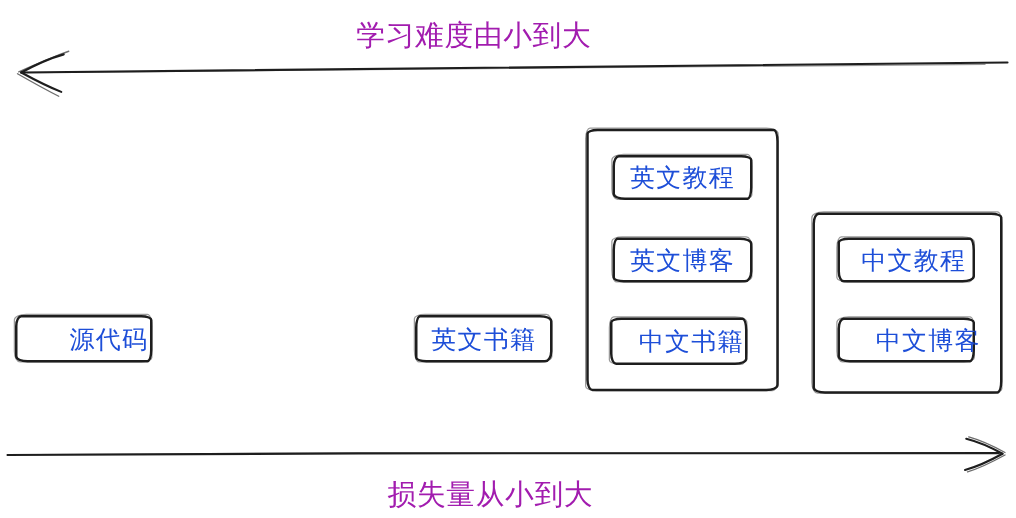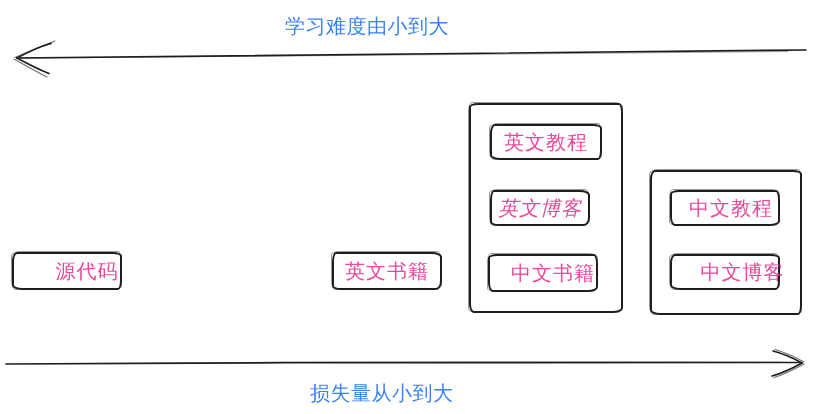--- a/index.html
+++ b/index.html
@@ -19,23 +19,23 @@
   .arrows {
     position: absolute;
     inset: 0;
     width: 813px;
     height: 414px;
     color: var(--stroke);
     pointer-events: none;
   }
   .arrow-label {
     position: absolute;
-    font-size: 20px;
+    font-size: 23px;
     letter-spacing: 0.5px;
-    color: #3b82f6;
+    color: #a21caf;
     white-space: nowrap;
   }
   .top-label    { left: 285px; top: 13px; }
   .bottom-label { left: 310px; top: 380px; }
 
   
   .sbox, .gbox {
     position: absolute;
     background: transparent;
     border: 2px solid var(--stroke);
@@ -51,34 +51,34 @@
     pointer-events: none;
   }
   .r1 { border-radius: 5px 9px 4px 10px / 9px 4px 10px 5px; }
   .r1::before { border-radius: 10px 4px 9px 5px / 5px 10px 4px 9px; }
   .r2 { border-radius: 9px 4px 10px 5px / 4px 10px 5px 9px; }
   .r2::before { border-radius: 4px 10px 5px 9px / 9px 5px 10px 4px; }
   .r3 { border-radius: 4px 10px 6px 9px / 10px 5px 9px 4px; }
   .r3::before { border-radius: 9px 5px 10px 4px / 4px 9px 5px 10px; }
 
   .sbox { font-size: 20px; letter-spacing: 1px; white-space: nowrap; }
-  .sbox span { color: #ec4899; }
+  .sbox span { color: #1d4ed8; }
 
   
   .b-source   { left: 12px;  top: 252px; width: 110px; height: 38px; padding-left: 40px; }
   .b-official { left: 172px; top: 252px; width: 110px; height: 38px; }
   .b-engbook  { left: 332px; top: 252px; width: 110px; height: 38px; }
 
   
   .g1 { left: 469px; top: 103px; width: 154px; height: 210px; }
   .g2 { left: 650px; top: 170px; width: 152px; height: 145px; }
 
   
   .g1 .i1 { left: 19px; top: 19px;  width: 112px; height: 36px; }
-  .g1 .i2 { left: 19px; top: 85px;  width: 100px; height: 36px; font-style: italic; }
+  .g1 .i2 { left: 19px; top: 85px;  width: 112px; height: 36px; }
   .g1 .i3 { left: 17px; top: 149px; width: 110px; height: 38px; padding-left: 20px; }
   
   .g2 .i1 { left: 18px; top: 18px; width: 110px; height: 36px; padding-left: 12px; }
   .g2 .i2 { left: 18px; top: 82px; width: 110px; height: 36px; padding-left: 35px; }
 </style>
 </head>
 <body style="background: rgb(255, 255, 255);">
 
 <div class="canvas">
 

